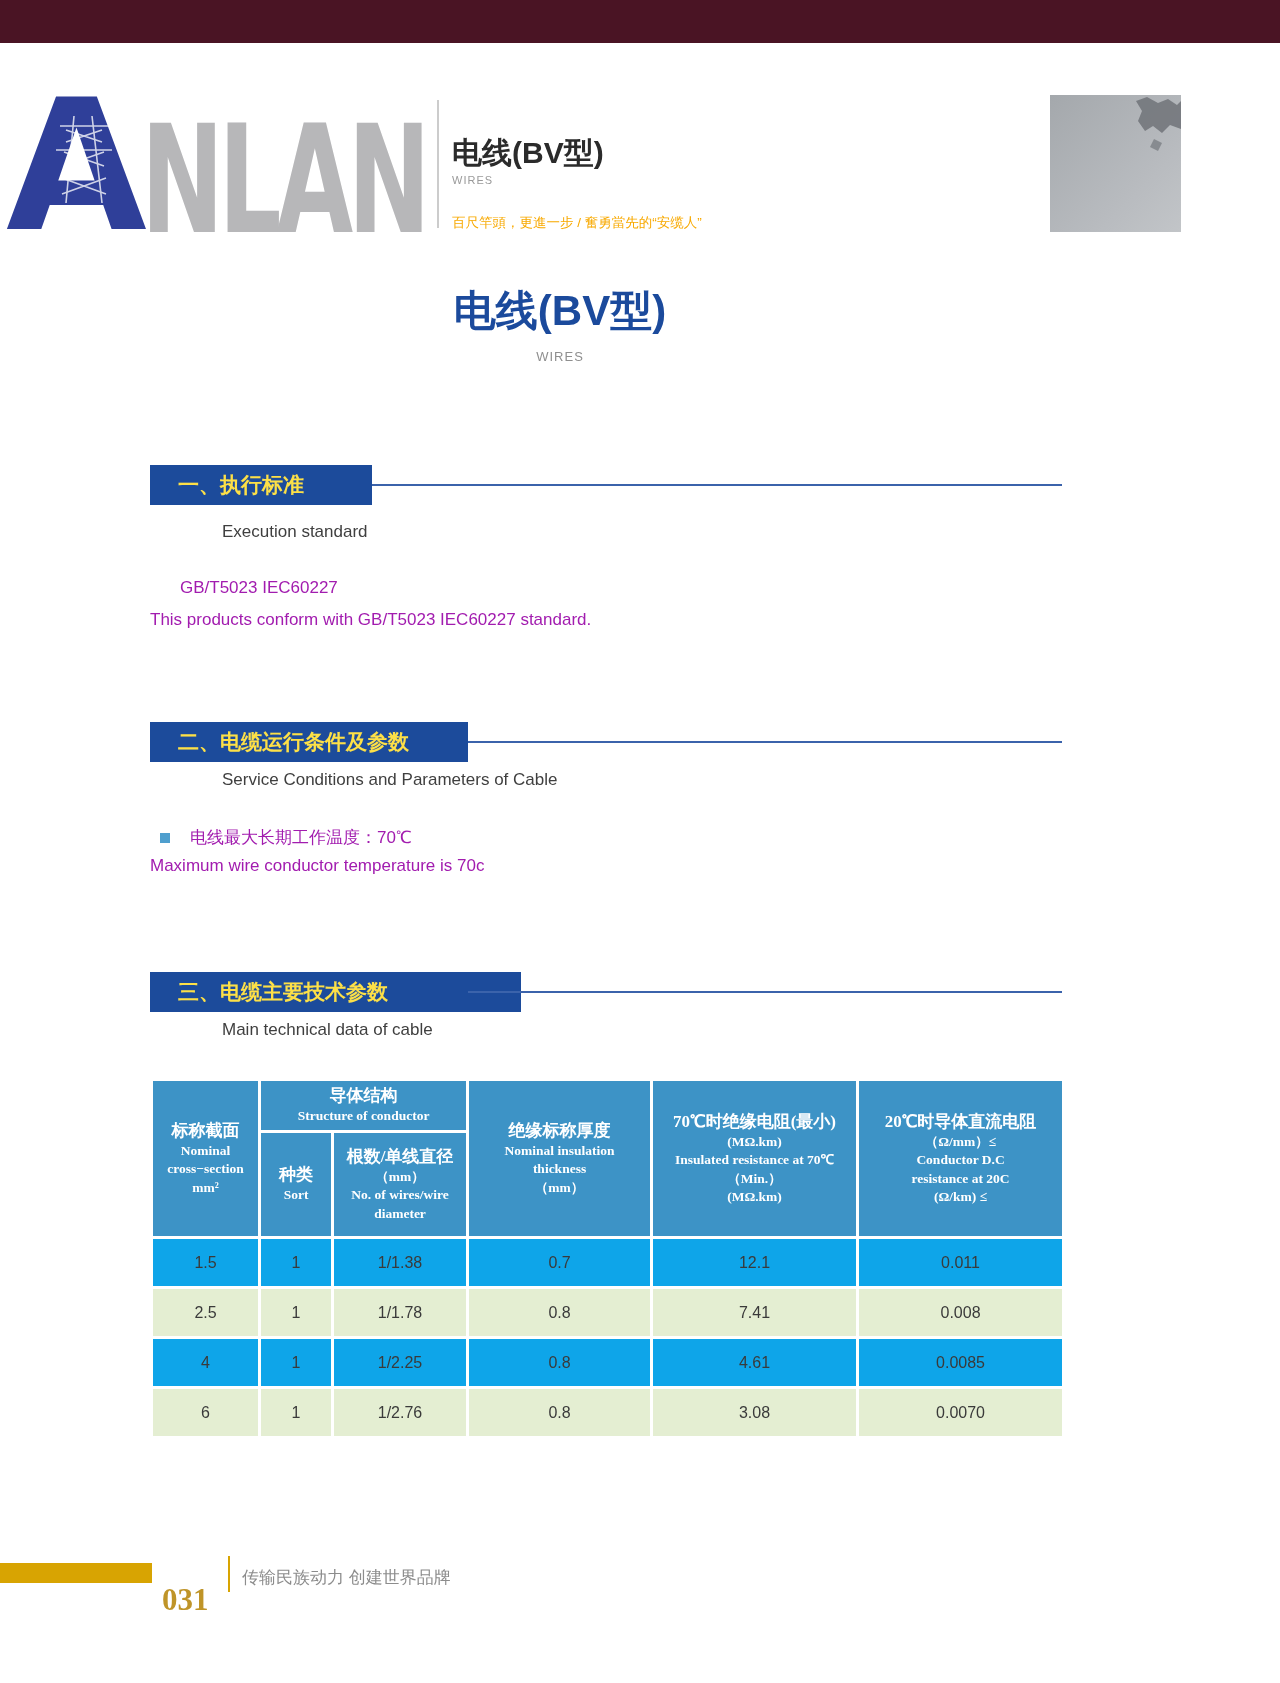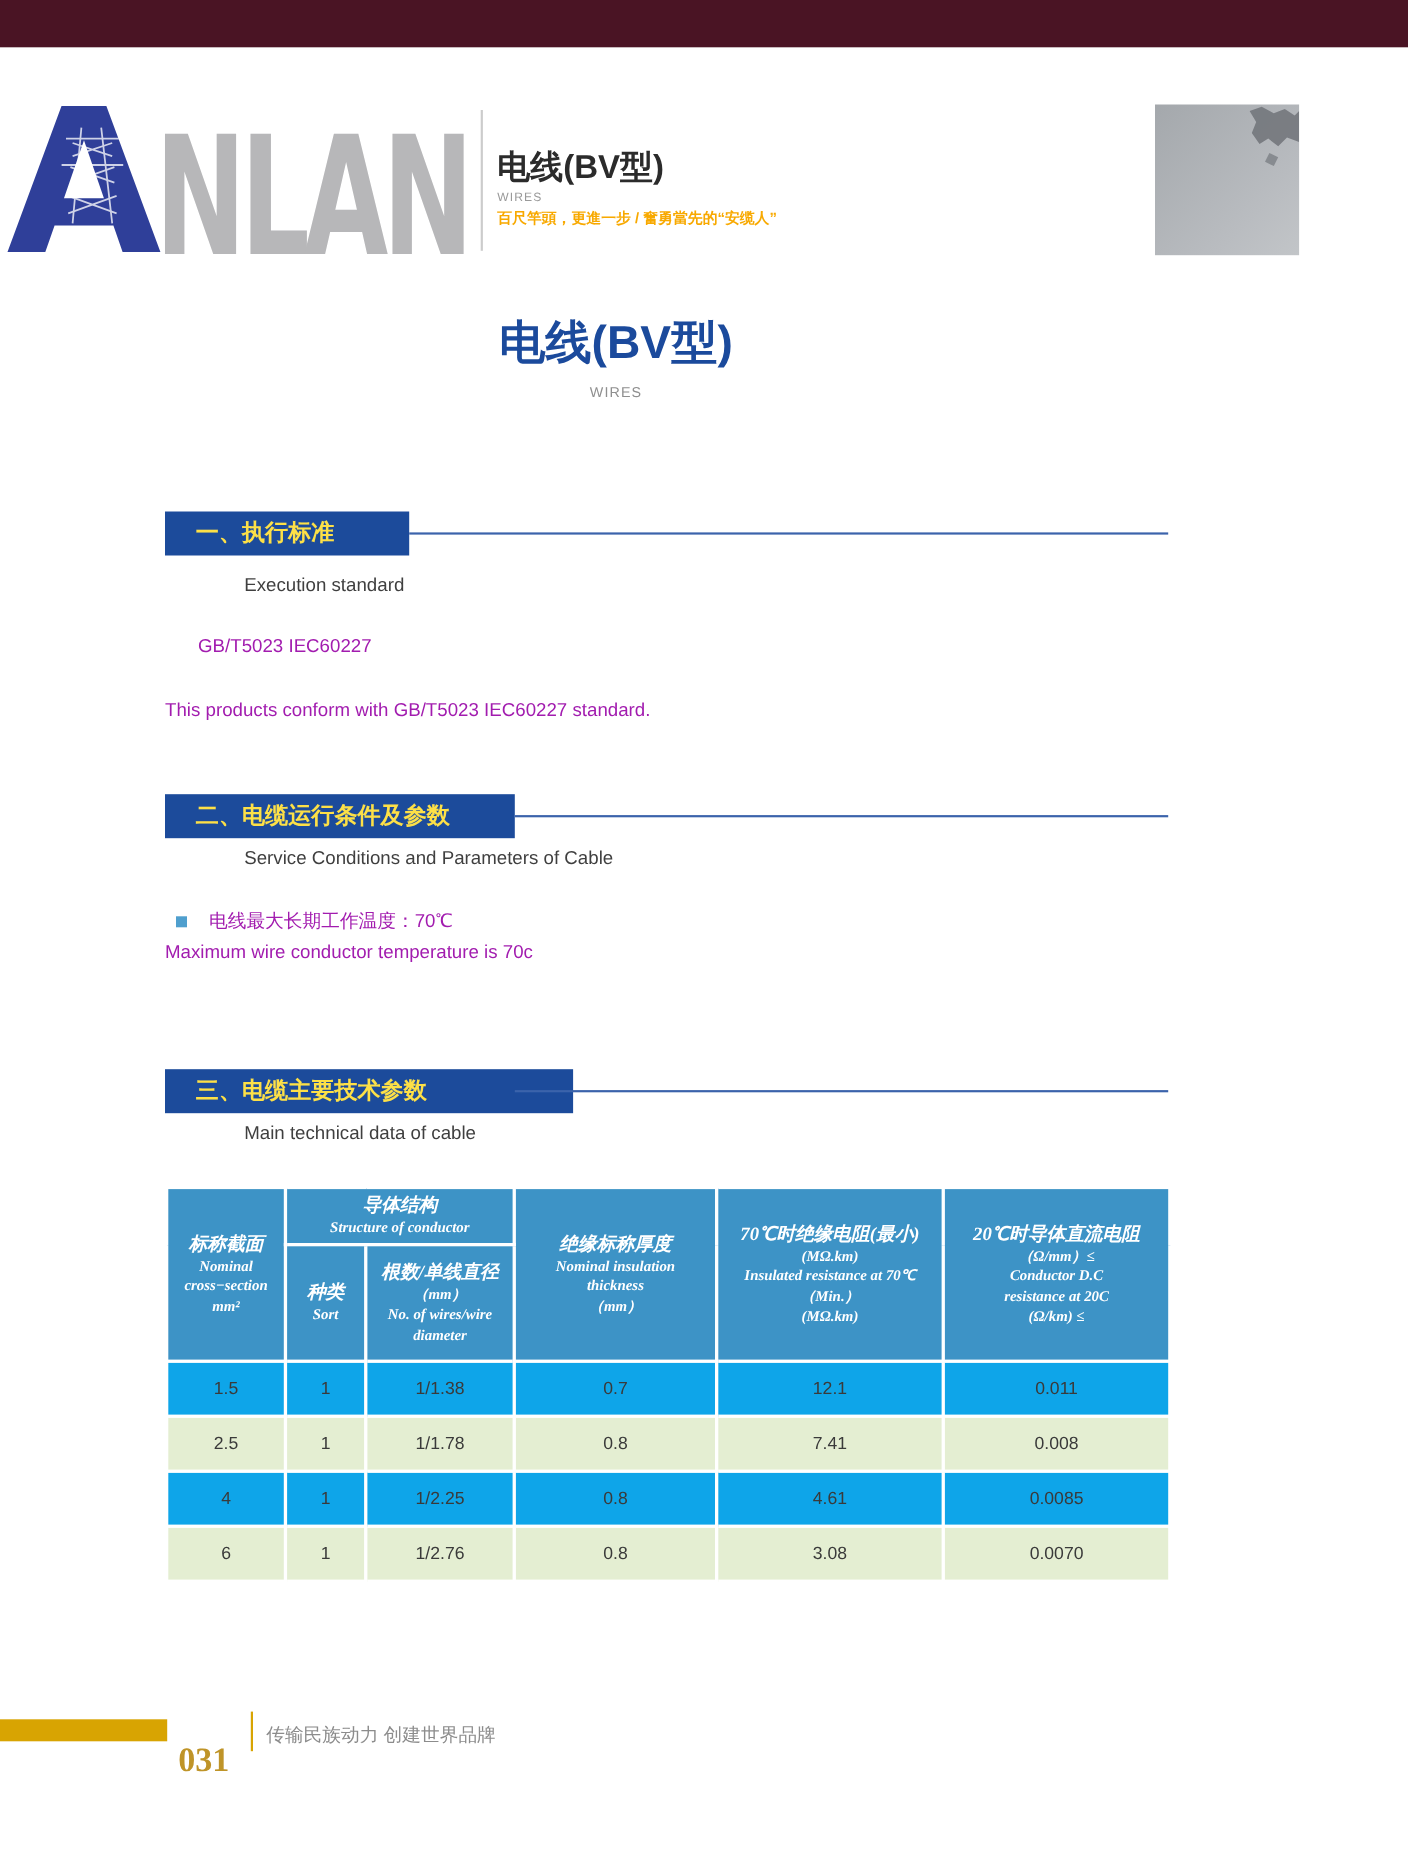--- a/index.html
+++ b/index.html
@@ -12,39 +12,39 @@
 
   
   .logo-row{left:6px;top:95px;height:140px;display:flex;align-items:flex-end;}
   .logo-a{font-family:"DejaVu Sans",sans-serif;font-weight:bold;font-size:182px;line-height:138px;color:#2f3f99;letter-spacing:-6px;}
   .logo-rest{font-family:"DejaVu Sans",sans-serif;font-weight:bold;font-size:150px;line-height:110px;color:#b7b7b9;letter-spacing:-8px;transform:scaleX(0.66);transform-origin:left bottom;display:inline-block;}
   .tower-art{left:52px;top:112px;opacity:.85;}
   .v-div{left:437px;top:100px;width:2px;height:128px;background:#cccccc;}
   .hdr-prod{left:452px;top:136px;}
   .hdr-prod-cn{font-size:30px;font-weight:bold;color:#2b2b2b;line-height:34px;}
   .hdr-prod-en{font-size:11px;color:#9a9a9a;letter-spacing:1px;margin-top:4px;}
-  .hdr-tagline{font-size:13.5px;font-weight:bold;color:#f8a900;margin-top:4px;}
+  .hdr-tagline{font-size:13.5px;font-weight:normal;color:#f8a900;margin-top:28px;}
   .map-box{left:1050px;top:95px;width:131px;height:137px;background:linear-gradient(135deg,#a4a8ac 0%,#b9bcc0 70%,#c2c5c8 100%);}
 
   
   .main-title{left:0;top:283px;width:1120px;text-align:center;}
   .main-title-cn{font-size:42px;font-weight:bold;color:#1b4a9c;}
   .main-title-en{font-size:13px;color:#8f8f8f;letter-spacing:1px;margin-top:10px;}
 
   
   .sec-box{height:40px;background:#1c4b9b;color:#fde047;font-size:21px;font-weight:bold;line-height:40px;padding-left:28px;box-sizing:border-box;}
   .sec-line{height:2px;background:#3b63ab;}
   .sub-en{font-size:17px;color:#3f3f3f;}
   .body-text{font-size:17px;color:#a21caf;}
   .bullet-sq{width:10px;height:10px;background:#4f9fce;}
 
   
   .tech-table{border-collapse:collapse;table-layout:fixed;width:912px;}
   .tech-table th,.tech-table td{border:3px solid #ffffff;padding:0;}
-  .tech-table th{background:#3d93c6;color:#ffffff;font-family:"Liberation Serif",serif;font-weight:bold;text-align:center;vertical-align:middle;font-style:italic;}
+  .tech-table th{background:#3d93c6;color:#ffffff;font-family:"Liberation Serif",serif;font-weight:bold;text-align:center;vertical-align:middle;}
   .h-cn{font-size:17px;line-height:1.3;}
   .h-rest{font-size:13.5px;line-height:1.35;}
   .pre{white-space:pre-line;}
   .hr1{height:52px;}
   .hr2{height:106px;}
   .dr{height:50px;}
   .tech-table td{font-size:16px;color:#3a3a3a;text-align:center;vertical-align:middle;}
   .row-blue td{background:#0ea5e9;}
   .row-green td{background:#e4eed2;}
 
@@ -90,21 +90,21 @@
 
   <div class="abs main-title">
     <div class="main-title-cn">电线(BV型)</div>
     <div class="main-title-en">WIRES</div>
   </div>
 
   <div class="abs sec-box" style="left:150px;top:465px;width:222px;">一、执行标准</div>
   <div class="abs sec-line" style="left:372px;top:484px;width:690px;"></div>
   <div class="abs sub-en" style="left:222px;top:522px;">Execution standard</div>
   <div class="abs body-text" style="left:180px;top:578px;">GB/T5023  IEC60227</div>
-  <div class="abs body-text" style="left:150px;top:610px;margin-top:26px;">This products conform with GB/T5023  IEC60227 standard.</div>
+  <div class="abs body-text" style="left:150px;top:610px;">This products conform with GB/T5023  IEC60227 standard.</div>
 
   <div class="abs sec-box" style="left:150px;top:722px;width:318px;">二、电缆运行条件及参数</div>
   <div class="abs sec-line" style="left:468px;top:741px;width:594px;"></div>
   <div class="abs sub-en" style="left:222px;top:770px;">Service Conditions and Parameters of Cable</div>
   <div class="abs bullet-sq" style="left:160px;top:833px;"></div>
   <div class="abs body-text" style="left:190px;top:826px;">电线最大长期工作温度：70℃</div>
   <div class="abs body-text" style="left:150px;top:856px;">Maximum wire conductor temperature is 70c</div>
 
   <div class="abs sec-box" style="left:150px;top:972px;width:371px;">三、电缆主要技术参数</div>
   <div class="abs sec-line" style="left:468px;top:991px;width:594px;"></div>

